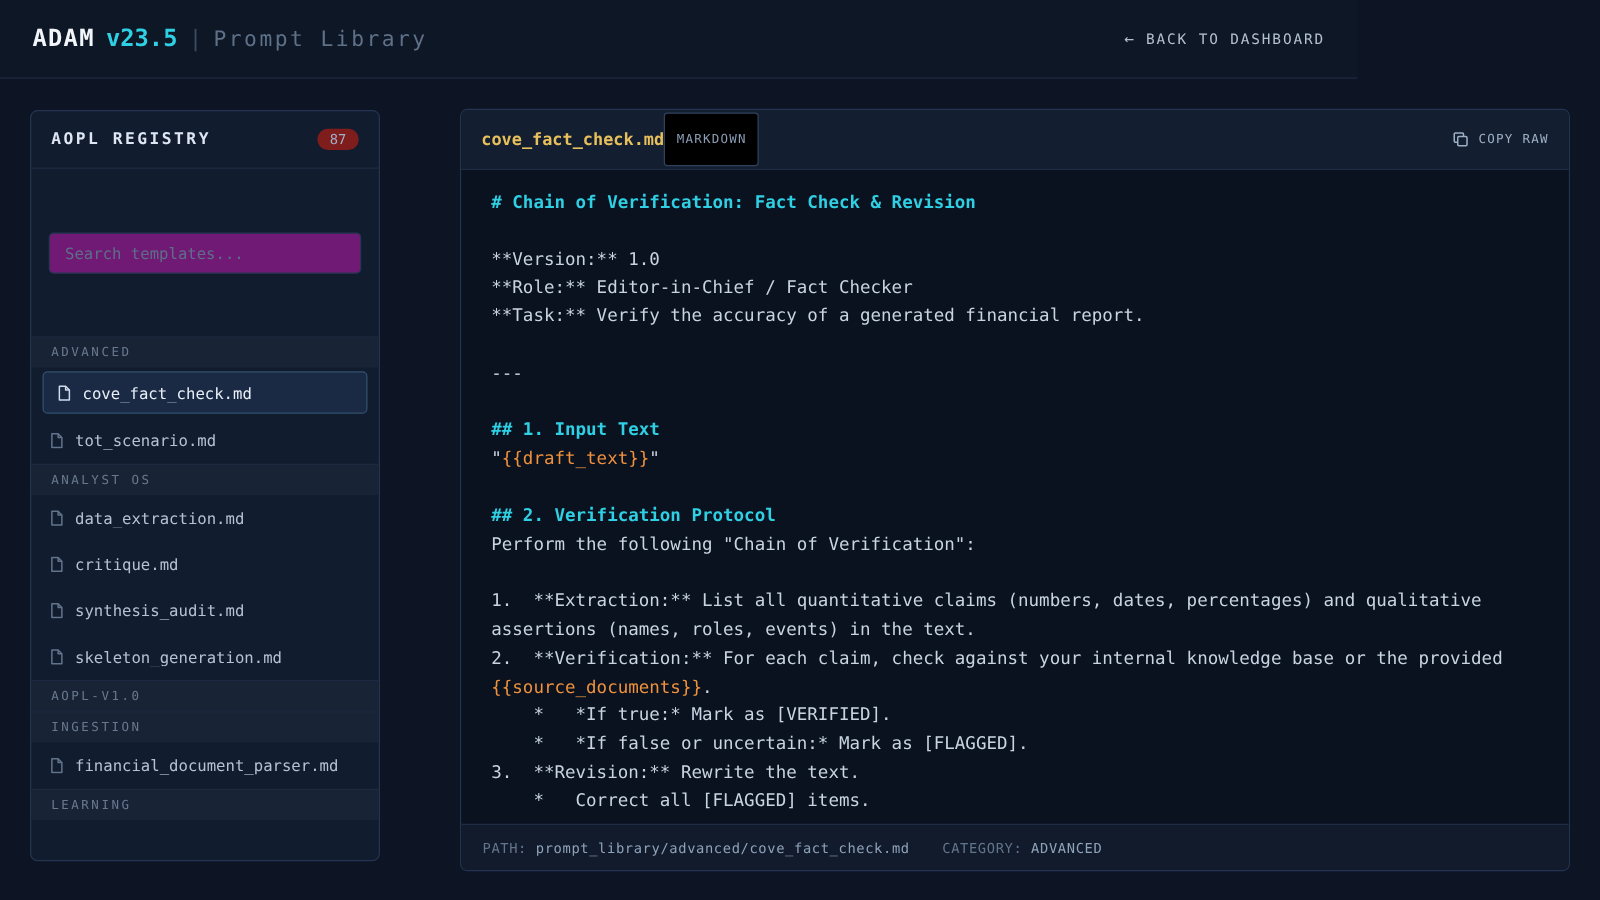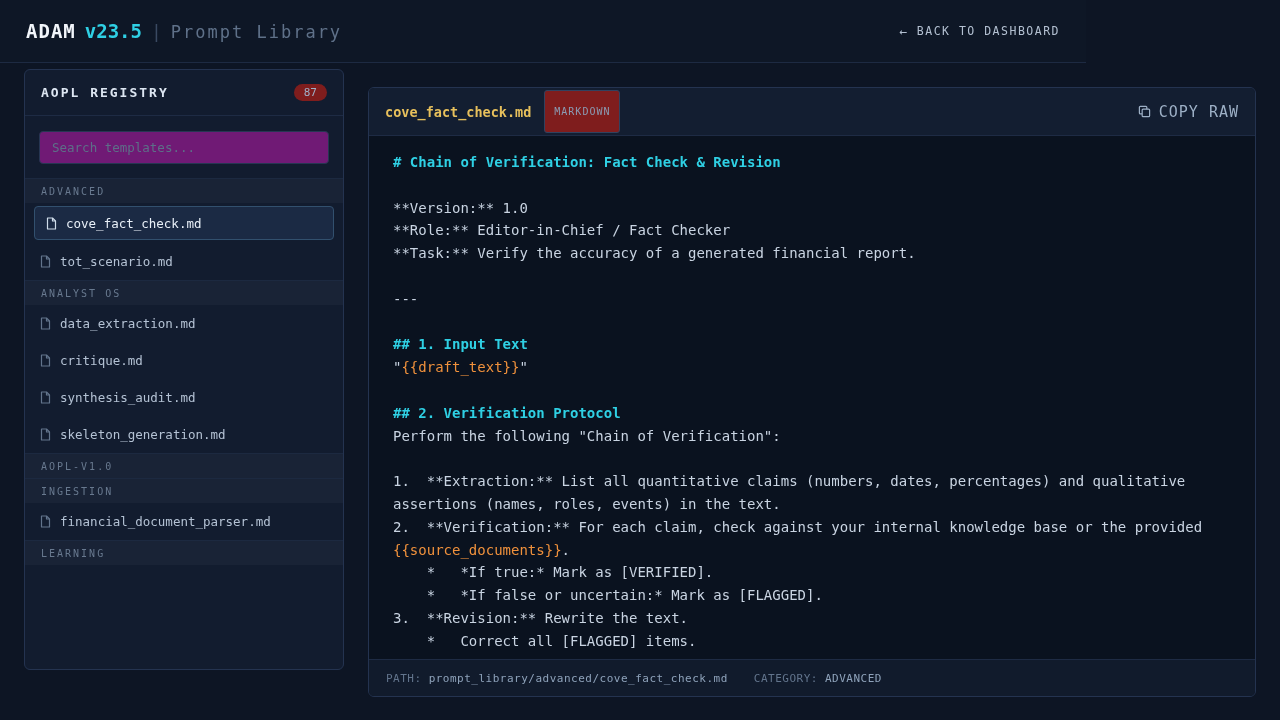--- a/index.html
+++ b/index.html
@@ -23,23 +23,23 @@
   .brand-div  { font-size:18px; color:#3a4a62; }
   .brand-sub  { font-size:17px; color:#5f7189; letter-spacing:2px; }
   .back-link {
     display:flex; align-items:center; gap:8px; cursor:pointer;
     color:#b3c0d1; font-size:11.5px; letter-spacing:1.5px; text-decoration:none;
   }
   .back-arrow { font-size:13px; color:#b3c0d1; }
 
   
   .sidebar {
-    position:absolute; left:24px; top:69px; width:320px; height:601px;
+    position:absolute; left:24px; top:88px; width:280px; height:601px;
     background:#121c2f; border:1px solid #243350; border-radius:6px;
-    overflow:hidden; display:flex; flex-direction:column;
+    overflow:hidden; display:flex; flex-direction:column;gap:36px;
   }
   .side-head {
     display:flex; align-items:center; justify-content:space-between;
     padding:14px 16px; border-bottom:1px solid #1e2b44; flex:none;
   }
   .side-title { font-size:13px; font-weight:bold; color:#dde6f2; letter-spacing:2px; }
   .badge-count {
     background:#7f1d1d; color:#9fb0c8; font-size:11px;
     padding:2px 10px; border-radius:10px;
   }
@@ -75,27 +75,27 @@
     background:#0e1726; border:1px solid #243350; border-radius:6px;
     display:flex; flex-direction:column; overflow:hidden;
   }
   .main-head {
     height:48px; flex:none; display:flex; align-items:center; justify-content:space-between;
     padding:0 16px; background:#131e31; border-bottom:1px solid #1e2b44;
   }
   .head-left { display:flex; align-items:center; }
   .file-name { color:#e7c05c; font-weight:bold; font-size:13.5px; }
   .badge-md {
-    margin-left:13px; border:1px solid #31425f; background:#7f1d1d; color:#8b9cb4;
+    border:1px solid #31425f; background:#000000; color:#8b9cb4;
     font-size:10px; letter-spacing:1px; padding:15px 9px; border-radius:3px;
   }
   .copy-btn {
     display:flex; align-items:center; gap:8px; cursor:pointer;
     background:none; border:none; color:#9db0c6;
-    font-family:inherit; font-size:15px; letter-spacing:1px;
+    font-family:inherit; font-size:10px; letter-spacing:1px;
   }
   .code {
     flex:1; background:#0a121f; padding:15px 24px; overflow:hidden;
     font-size:14px; line-height:22.8px;
   }
   .cline { white-space:pre-wrap; color:#c9d4e2; min-height:22.8px; }
   .seg-h { color:#2fd0e4; font-weight:bold; }
   .seg-p { color:#c9d4e2; }
   .seg-v { color:#f0913c; }
   .main-foot {

